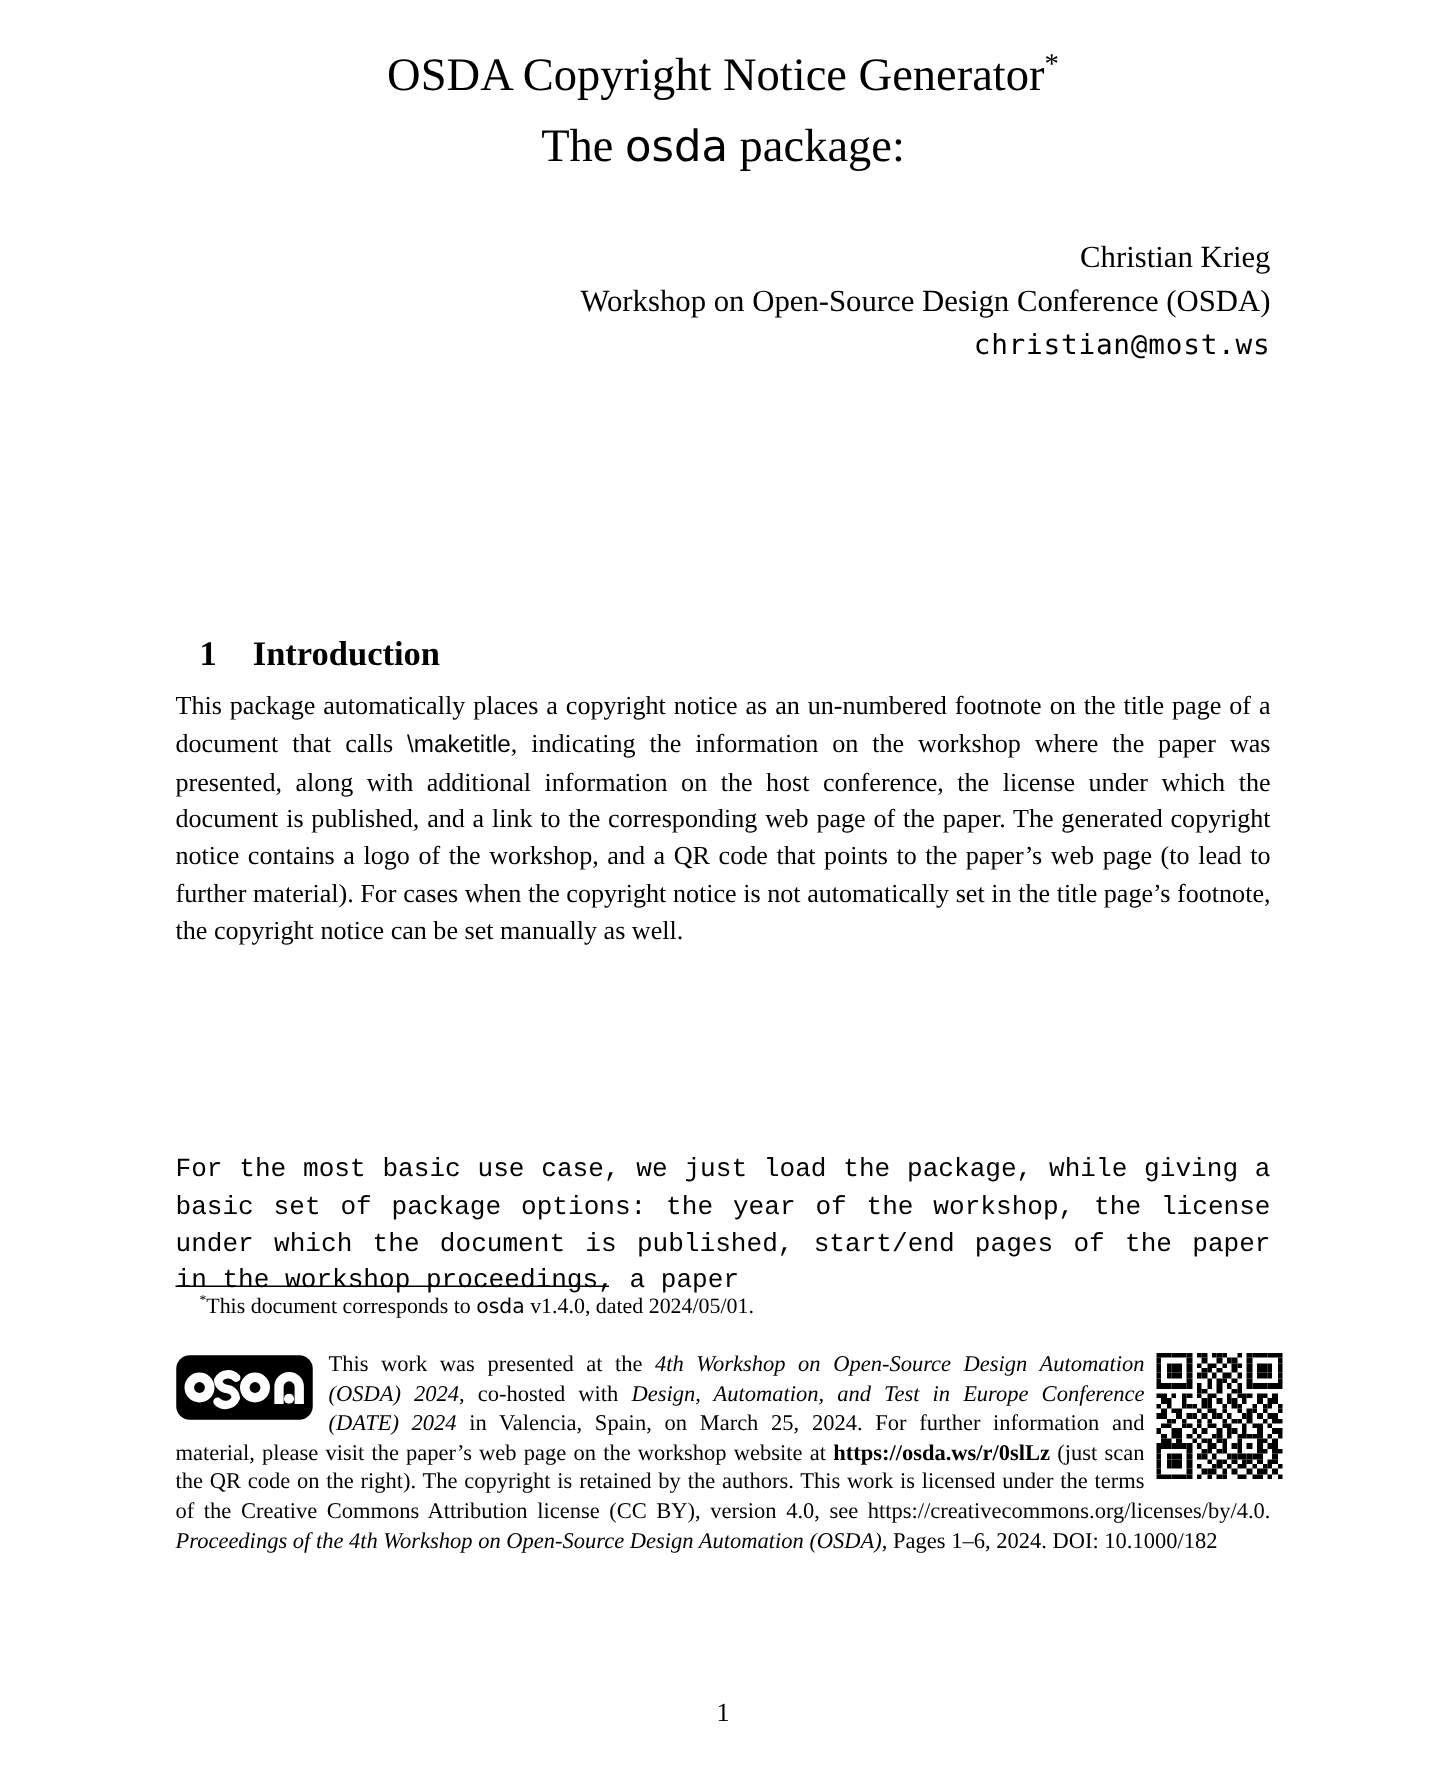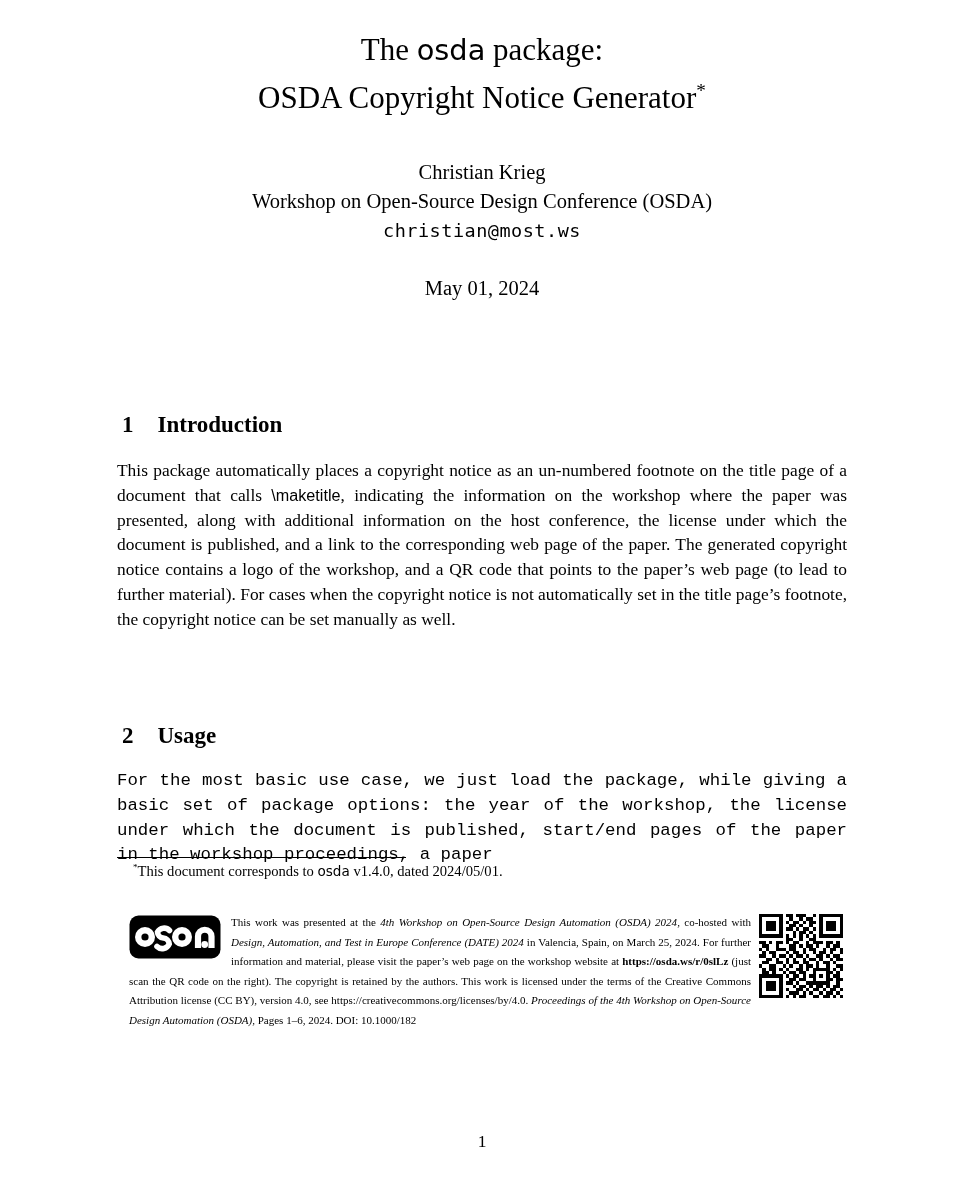--- a/index.html
+++ b/index.html
@@ -7,84 +7,80 @@
     position:relative;width:966px;height:1183px;background:#ffffff;
     color:#000;font-family:"Liberation Serif",serif;overflow:hidden;
   }
   .col{position:absolute;left:117px;width:730px;top:0;height:100%;}
   .abs{position:absolute;left:0;right:0;}
 
   
   .titleblock{text-align:center;}
   .title{font-size:31px;line-height:47px;font-weight:400;margin:0;}
   .tline{display:block;}
-  .authorblock{text-align:center;font-size:20.5px;line-height:29px;}
+  .authorblock{text-align:right;font-size:20.5px;line-height:29px;}
   .email{font-family:"DejaVu Sans Mono",monospace;font-size:18.5px;letter-spacing:.5px;}
   .dateblock{text-align:center;font-size:20.5px;}
 
   
-  .secheading{font-size:23px;font-weight:700;margin:5px;}
+  .secheading{font-size:23px;font-weight:700;margin:16px;}
   .secnum{display:inline-block;margin-right:24px;}
   .para{
     font-size:17.4px;line-height:24.8px;text-align:justify;margin:0;
     hyphens:none;
   }
 
   
   .r-sf{font-family:"DejaVu Sans",sans-serif;font-size:0.93em;}
   .r-tt{font-family:Liberation Sans, sans-serif;font-size:0.93em;}
   .r-i{font-style:italic;}
   .r-b{font-weight:700;}
   .r-sup{vertical-align:super;font-size:0.62em;line-height:0;}
 
   
   .fnrule{width:289px;border-top:1.2px solid #000;}
   .fnote{font-size:14.6px;line-height:19.6px;margin:0;}
   .fnote-indent{display:inline-block;width:16px;}
-  .notice{font-size:11px;line-height:19.6px;text-align:justify;margin:12px;}
+  .notice{font-size:15px;line-height:19.6px;text-align:justify;margin:0;}
   .logo-float{float:left;margin:2px 10px 4px 0;width:92px;height:44px;}
   .qr-float{
     float:right;margin:1px -8px 5px 8px;width:84px;height:84px;
     display:grid;grid-template-columns:repeat(25,1fr);grid-template-rows:repeat(25,1fr);
     background:#fff;
   }
   .qr-float i{display:block;}
   .qr-float i.on{background:#000;}
 
   .pageno{text-align:center;font-size:17.5px;}
 </style>
 </head>
 <body>
 
 <div class="page">
   <div class="col">
 
     <div class="abs titleblock" style="top:26px;">
       <h1 class="title">
+        <span class="tline">OSDA Copyright Notice Generator<span class="r-sup">*</span></span>
         <span class="tline">The <span class="r-sf">osda</span> package:</span>
-        <span class="tline">OSDA Copyright Notice Generator<span class="r-sup">*</span></span>
       </h1>
     </div>
 
     <div class="abs authorblock" style="top:158px;">
       <div>Christian Krieg</div>
       <div>Workshop on Open-Source Design Conference (OSDA)</div>
       <div class="email">christian@most.ws</div>
     </div>
 
-    <div class="abs dateblock" style="top:277px;">May 01, 2024</div>
 
     <h2 class="abs secheading" style="top:407px;">
       <span class="secnum">1</span><span>Introduction</span>
     </h2>
     <p class="abs para" style="top:458px;">This package automatically places a copyright notice as an un-numbered footnote on the title page of a document that calls <span class="r-tt">\maketitle</span>, indicating the information on the workshop where the paper was presented, along with additional information on the host conference, the license under which the document is published, and a link to the corresponding web page of the paper. The generated copyright notice contains a logo of the workshop, and a QR code that points to the paper’s web page (to lead to further material). For cases when the copyright notice is not automatically set in the title page’s footnote, the copyright notice can be set manually as well.</p>
 
-    <h2 class="abs secheading" style="top:718px;">
-      <span class="secnum">2</span><span>Usage</span>
-    </h2>
     <p class="abs para" style="top:769px;font-family:Liberation Mono, monospace;">For the most basic use case, we just load the package, while giving a basic set of package options: the year of the workshop, the license under which the document is published, start/end pages of the paper in the workshop proceedings, a paper</p>
 
     <div class="abs fnrule" style="top:857px;"></div>
     <p class="abs fnote" style="top:862px;"><span class="fnote-indent"></span><span><span class="r-sup">*</span>This document corresponds to <span class="r-sf">osda</span> v1.4.0, dated 2024/05/01.</span></p>
 
     <div class="abs" style="top:901px;">
       <p class="notice">
         <span class="logo-float">
           <svg viewBox="0 0 92 44" width="92" height="44">
             <rect x="0.5" y="0.5" width="91" height="43" rx="9" fill="#000"></rect>

